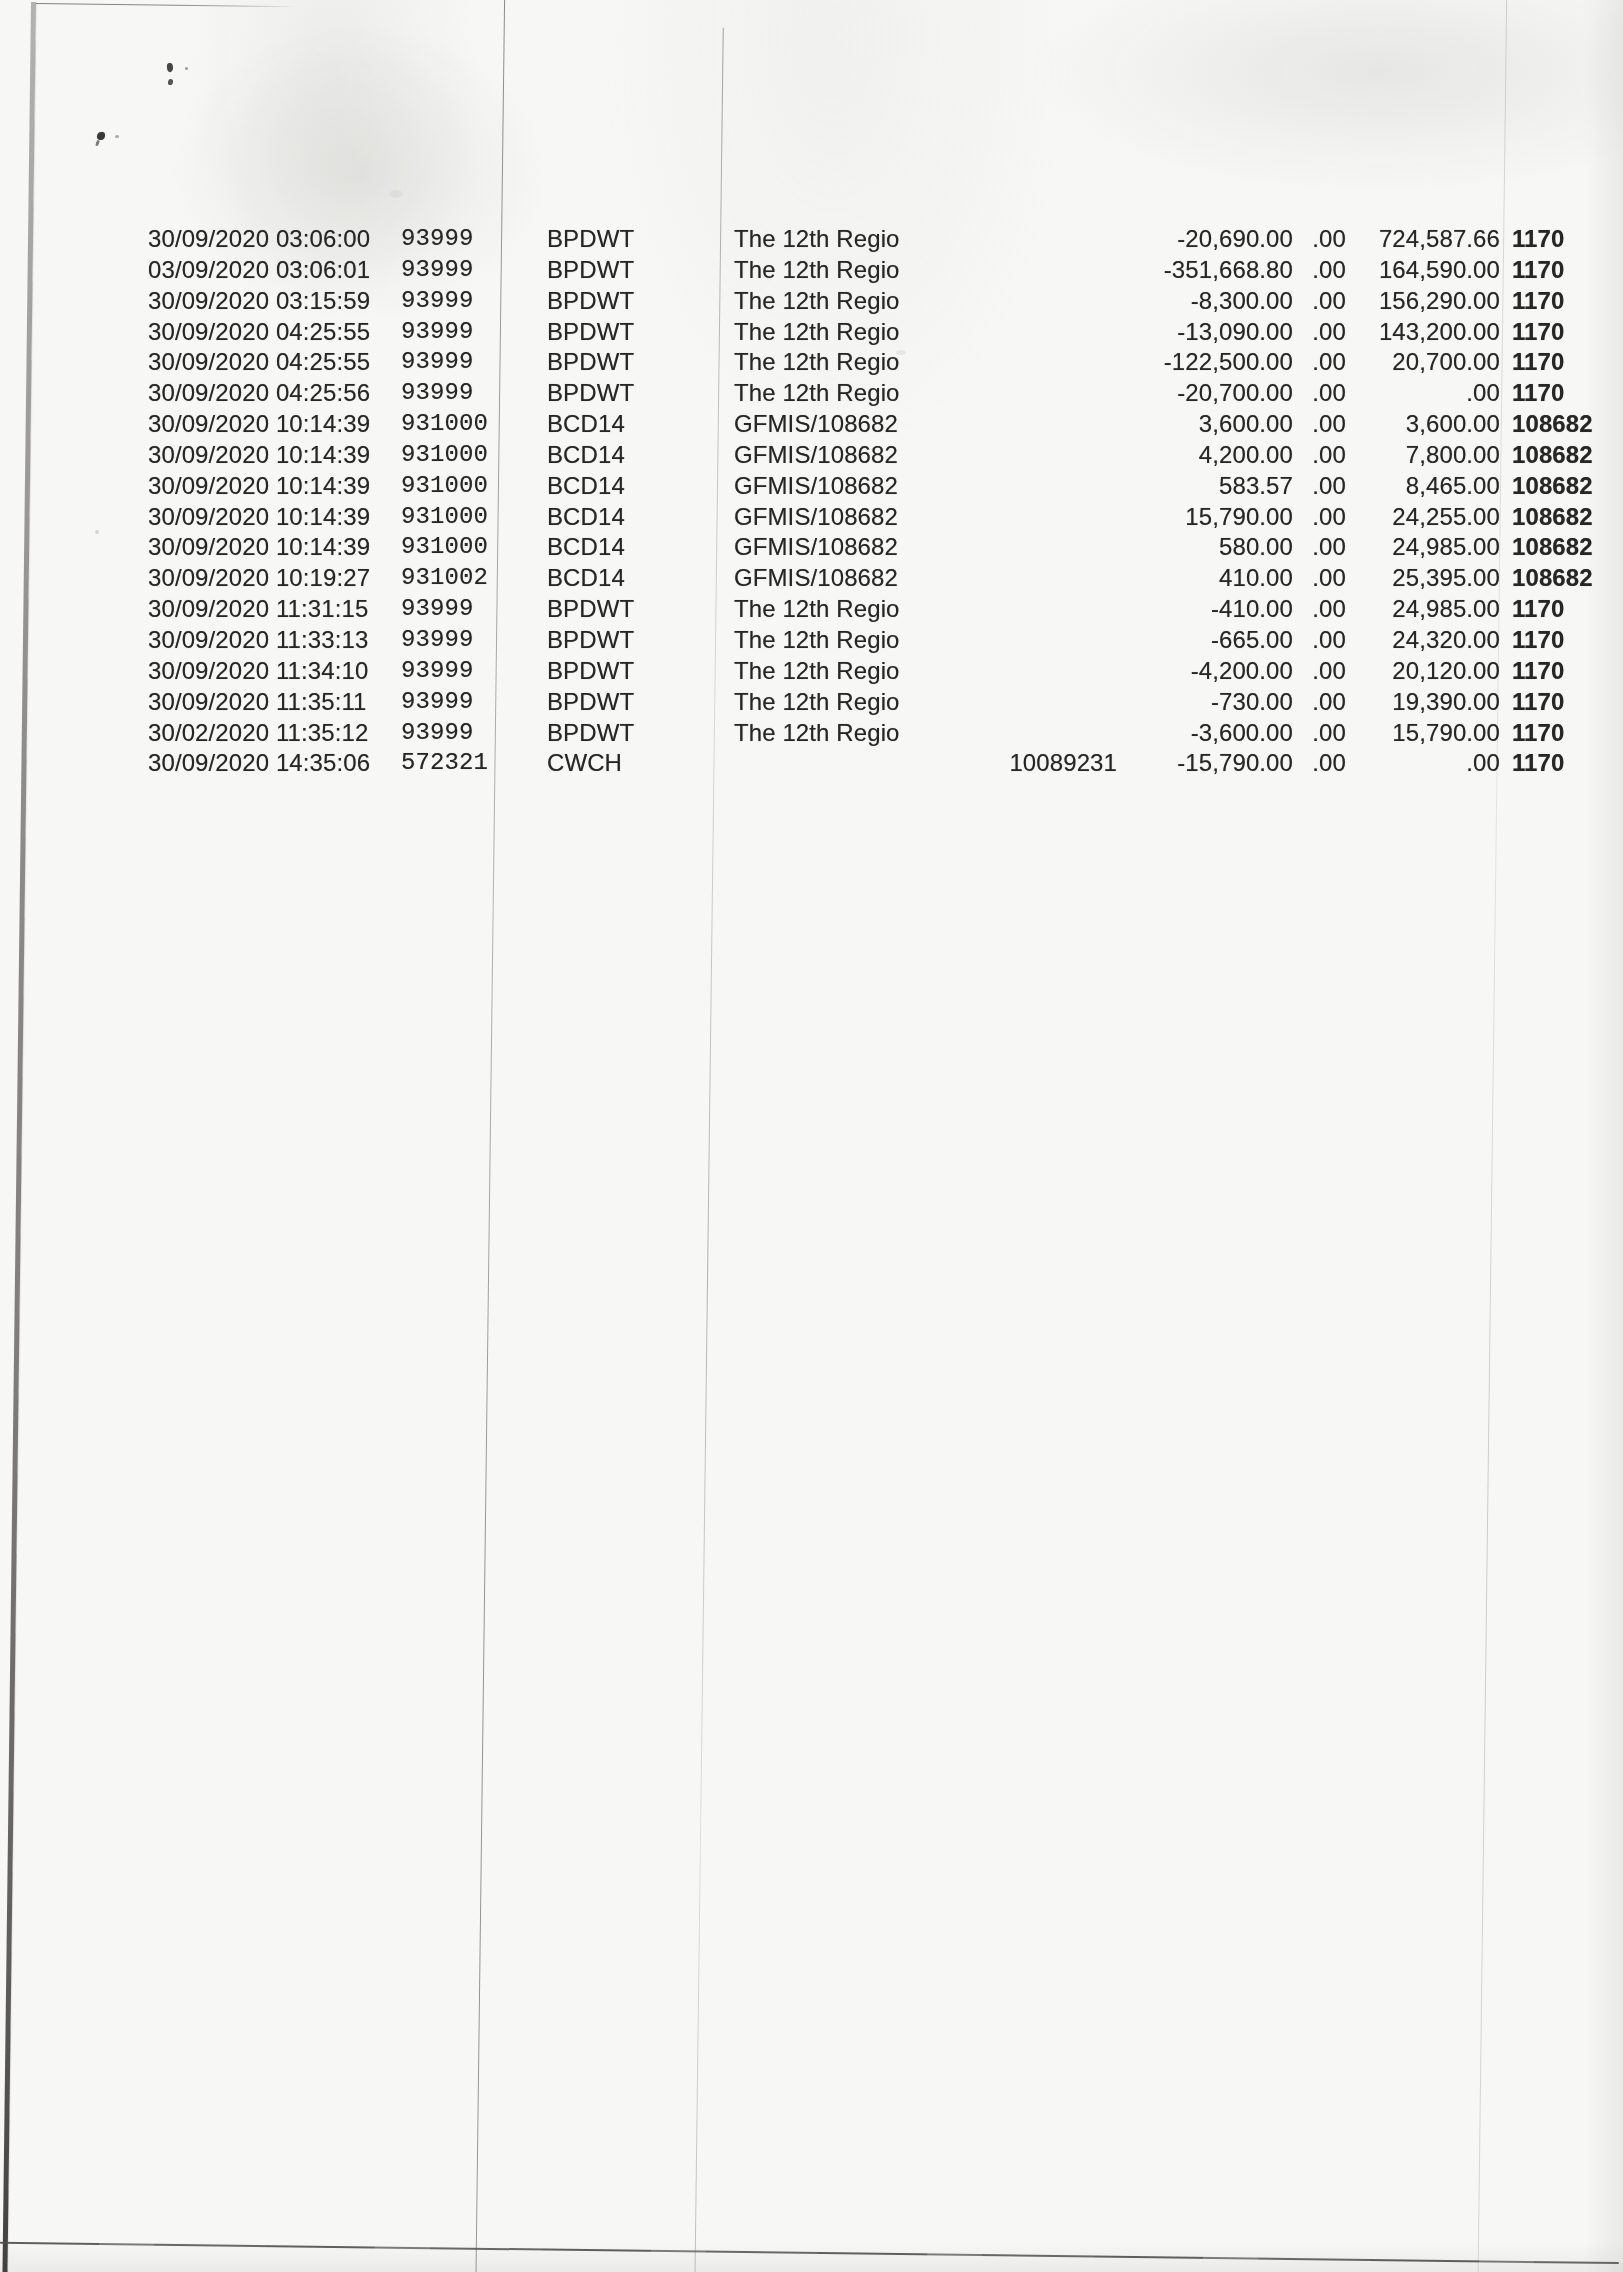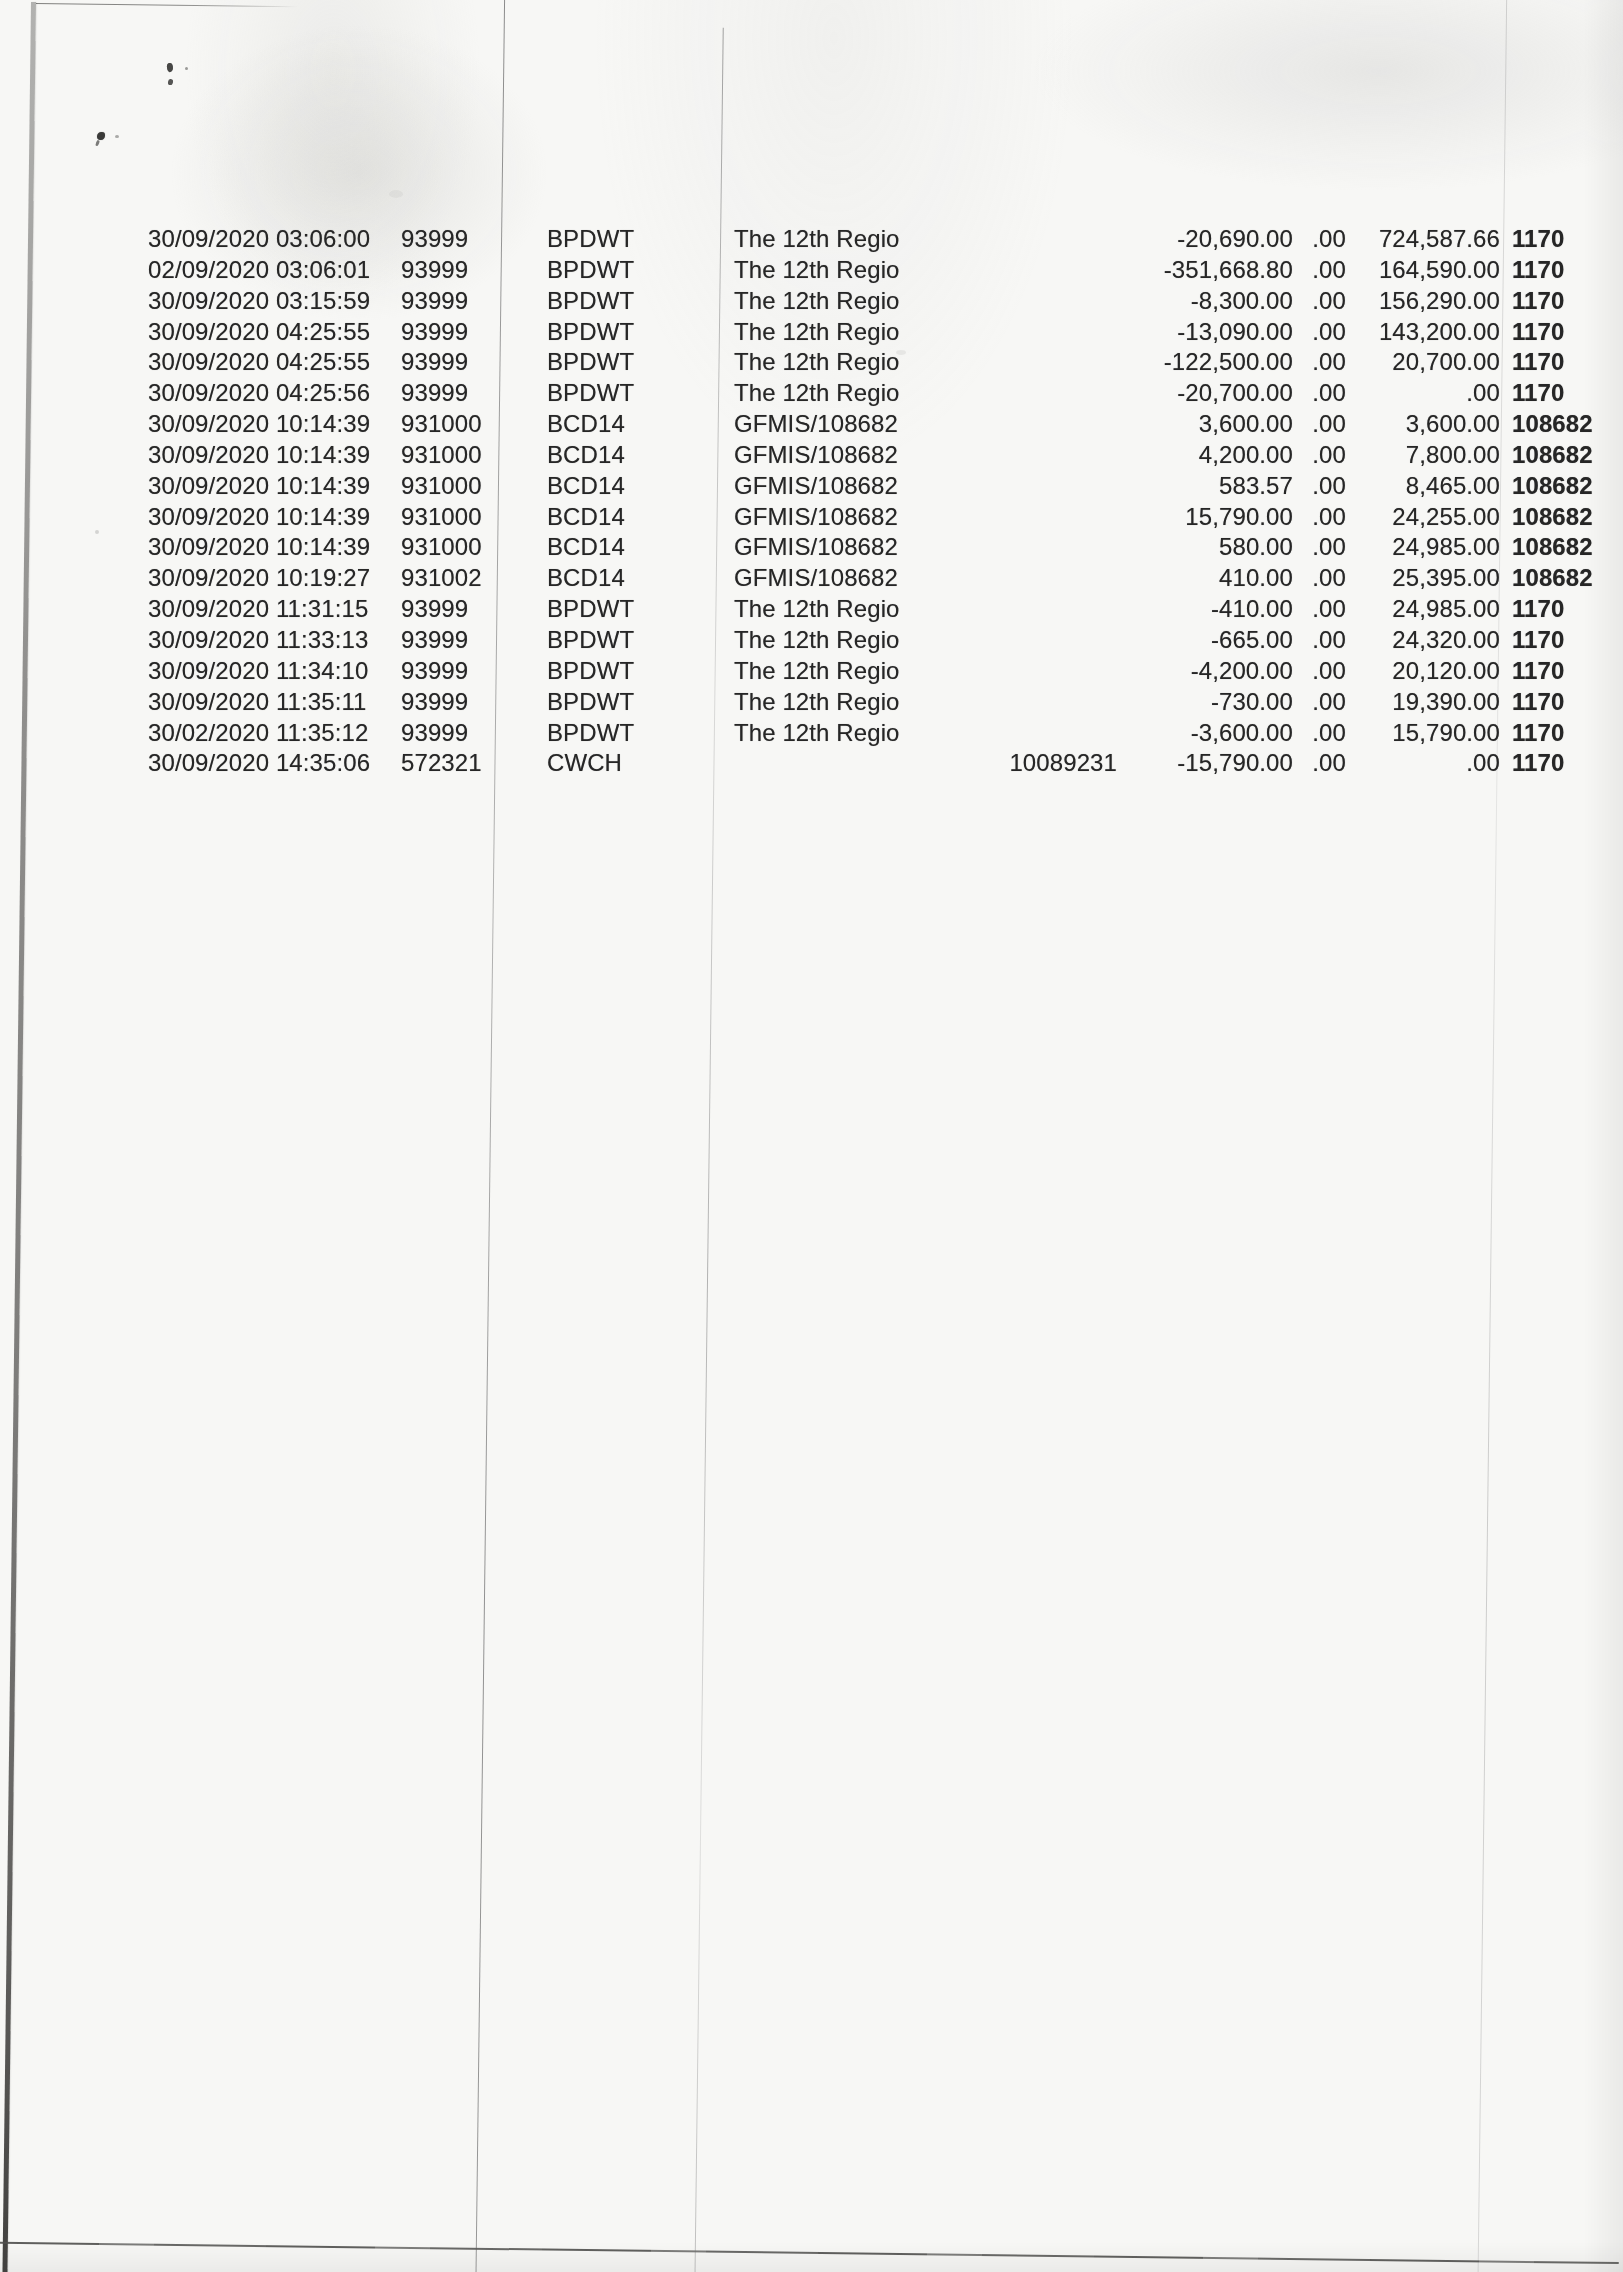--- a/index.html
+++ b/index.html
@@ -45,21 +45,21 @@
   .smudge1{left:896px;top:350px;width:10.3px;height:5.1px;background:rgba(0,0,0,.06);border-radius:50%;}
   .smudge2{left:389px;top:190px;width:14px;height:7.7px;background:rgba(0,0,0,.035);border-radius:50%;}
   .smudge3{left:95px;top:530px;width:3.8px;height:3.8px;background:rgba(0,0,0,.14);border-radius:50%;}
 
   
   #rows{position:absolute;left:0;top:223px;width:1623px;}
   .row{position:absolute;left:0;width:1623px;height:31px;margin-left:35px;}
   .cell{position:absolute;white-space:nowrap;line-height:31px;font-size:24px;
         letter-spacing:0.1px;color:#262626;text-shadow:0 0 0.8px rgba(20,20,20,.4);}
   .c-date  {left:113px;}
-  .c-code  {left:366px;}
+  .c-code  {left:366px;font-family:Liberation Mono, monospace;}
   .c-type  {left:512px;}
   .c-desc  {left:699px;}
   .c-ref   {right:541px;}
   .c-amount{right:365px;}
   .c-fee   {right:312px;}
   .c-bal   {right:158px;}
   .c-code2 {left:1477px;font-weight:bold;}
 </style>
 </head>
 <body>
@@ -93,21 +93,21 @@
     <span class="cell c-code">93999</span>
     <span class="cell c-type">BPDWT</span>
     <span class="cell c-desc">The 12th Regio</span>
     <span class="cell c-ref"></span>
     <span class="cell c-amount">-20,690.00</span>
     <span class="cell c-fee">.00</span>
     <span class="cell c-bal">724,587.66</span>
     <span class="cell c-code2">1170</span>
   </div>
       <div class="row" style="top: 31px;">
-    <span class="cell c-date">02/09/2020 03:06:01</span>
+    <span class="cell c-date">03/09/2020 03:06:01</span>
     <span class="cell c-code">93999</span>
     <span class="cell c-type">BPDWT</span>
     <span class="cell c-desc">The 12th Regio</span>
     <span class="cell c-ref"></span>
     <span class="cell c-amount">-351,668.80</span>
     <span class="cell c-fee">.00</span>
     <span class="cell c-bal">164,590.00</span>
     <span class="cell c-code2">1170</span>
   </div>
       <div class="row" style="top: 62px;">

